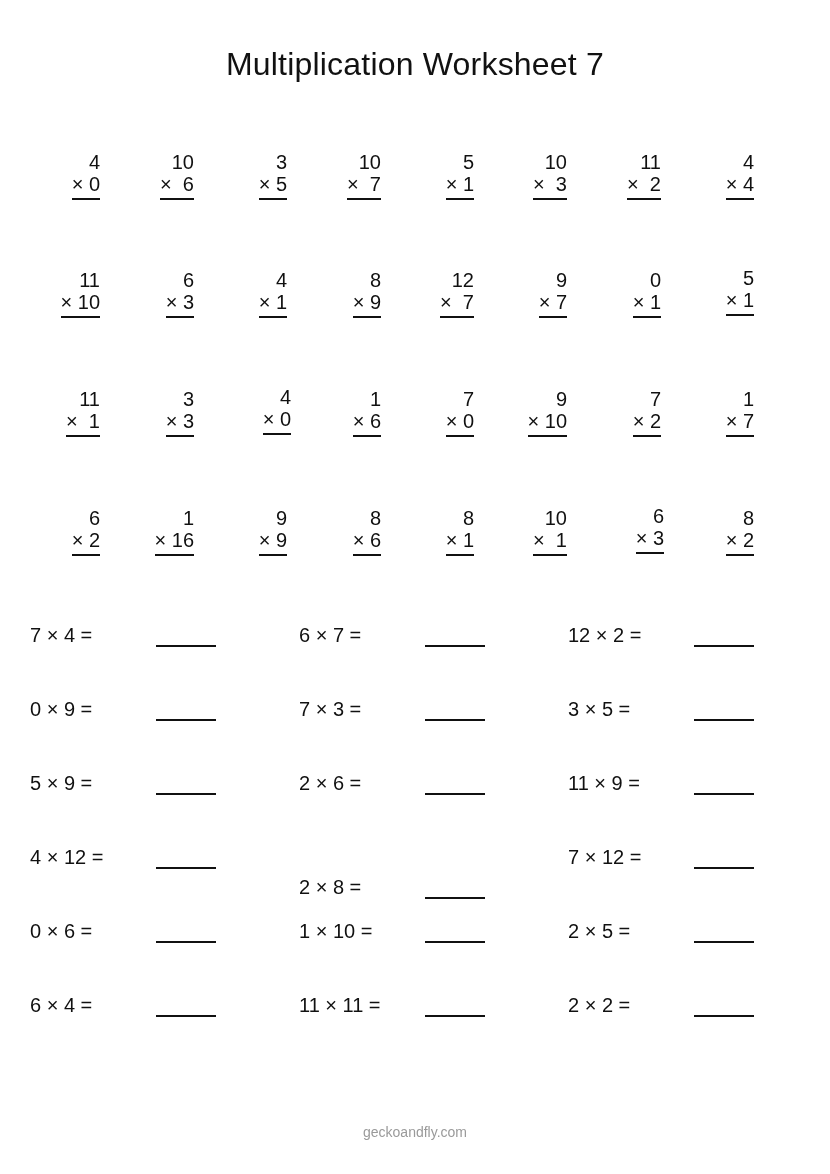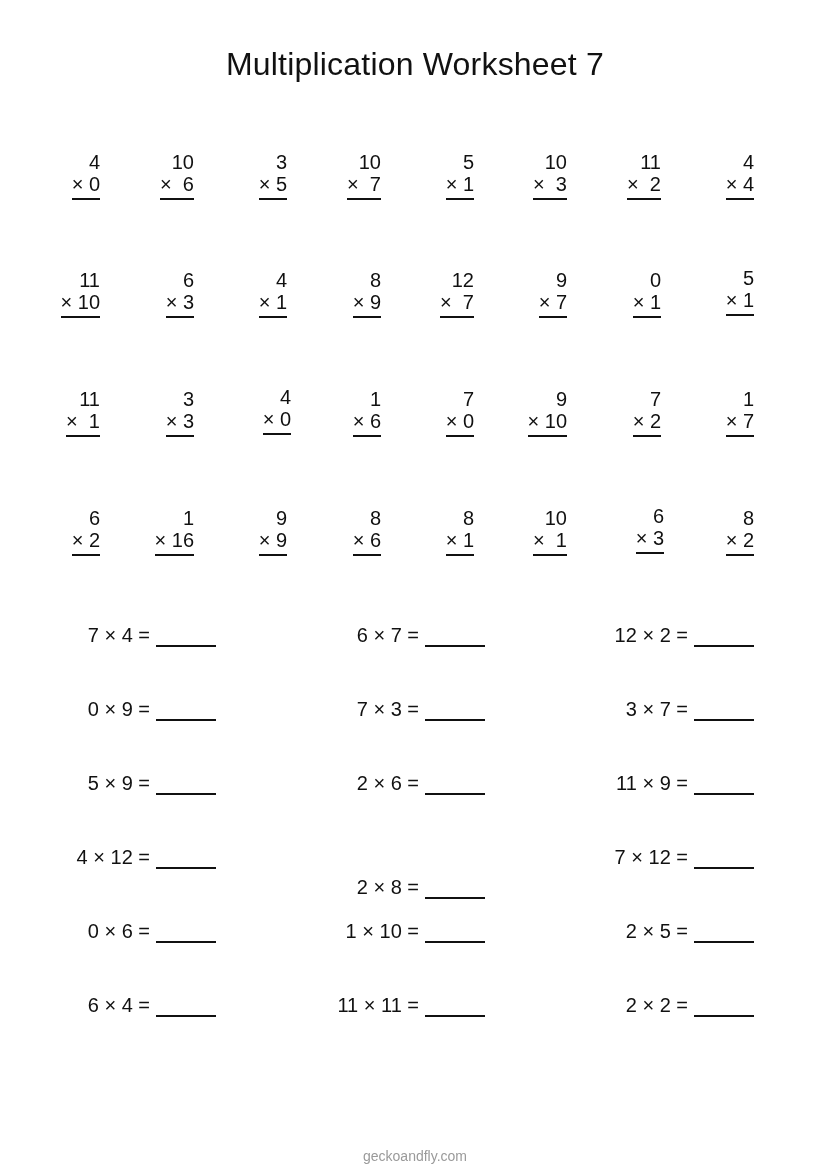--- a/index.html
+++ b/index.html
@@ -19,27 +19,27 @@
     .vprob .top { display: block; }
     .vprob .bot {
       display: inline-block; border-bottom: 2px solid #111; padding-bottom: 3px;
       white-space: pre; text-align: right;
     }
     .hgrid { position: absolute; left: 0; top: 0; width: 830px; }
     .hprob {
       position: absolute; font-size: 20px; line-height: 24px; color: #111;
       white-space: pre; display: flex; align-items: flex-end;
     }
-    .hprob .expr { text-align: right; display: inline-block; width: 120px; }
+    .hprob .expr { display: inline-block; width: 120px; }
     .hprob .blank {
       display: inline-block; width: 60px; border-bottom: 2px solid #111;
       margin-left: 6px; height: 20px;
     }
     .footer {
-      position: absolute; top: 1148px; left: 0; width: 830px; text-align: center;
+      position: absolute; top: 1124px; left: 0; width: 830px; text-align: center;
       font-size: 14px; color: #9a9a9a;
     }
   </style>
 </head>
 <body>
 
 <div class="title">Multiplication Worksheet 7</div>
 
 <div class="vgrid">
 
@@ -81,21 +81,21 @@
 </div>
 
 <div class="hgrid">
 
   <div class="hprob" style="left:30px;top:623px"><span class="expr">7 × 4 =</span><span class="blank"></span></div>
   <div class="hprob" style="left:299px;top:623px"><span class="expr">6 × 7 =</span><span class="blank"></span></div>
   <div class="hprob" style="left:568px;top:623px"><span class="expr">12 × 2 =</span><span class="blank"></span></div>
 
   <div class="hprob" style="left:30px;top:697px"><span class="expr">0 × 9 =</span><span class="blank"></span></div>
   <div class="hprob" style="left:299px;top:697px"><span class="expr">7 × 3 =</span><span class="blank"></span></div>
-  <div class="hprob" style="left:568px;top:697px"><span class="expr">3 × 7 =</span><span class="blank"></span></div>
+  <div class="hprob" style="left:568px;top:697px"><span class="expr">3 × 5 =</span><span class="blank"></span></div>
 
   <div class="hprob" style="left:30px;top:771px"><span class="expr">5 × 9 =</span><span class="blank"></span></div>
   <div class="hprob" style="left:299px;top:771px"><span class="expr">2 × 6 =</span><span class="blank"></span></div>
   <div class="hprob" style="left:568px;top:771px"><span class="expr">11 × 9 =</span><span class="blank"></span></div>
 
   <div class="hprob" style="left:30px;top:845px"><span class="expr">4 × 12 =</span><span class="blank"></span></div>
   <div class="hprob" style="left:299px;top:875px"><span class="expr">2 × 8 =</span><span class="blank"></span></div>
   <div class="hprob" style="left:568px;top:845px"><span class="expr">7 × 12 =</span><span class="blank"></span></div>
 
   <div class="hprob" style="left:30px;top:919px"><span class="expr">0 × 6 =</span><span class="blank"></span></div>

